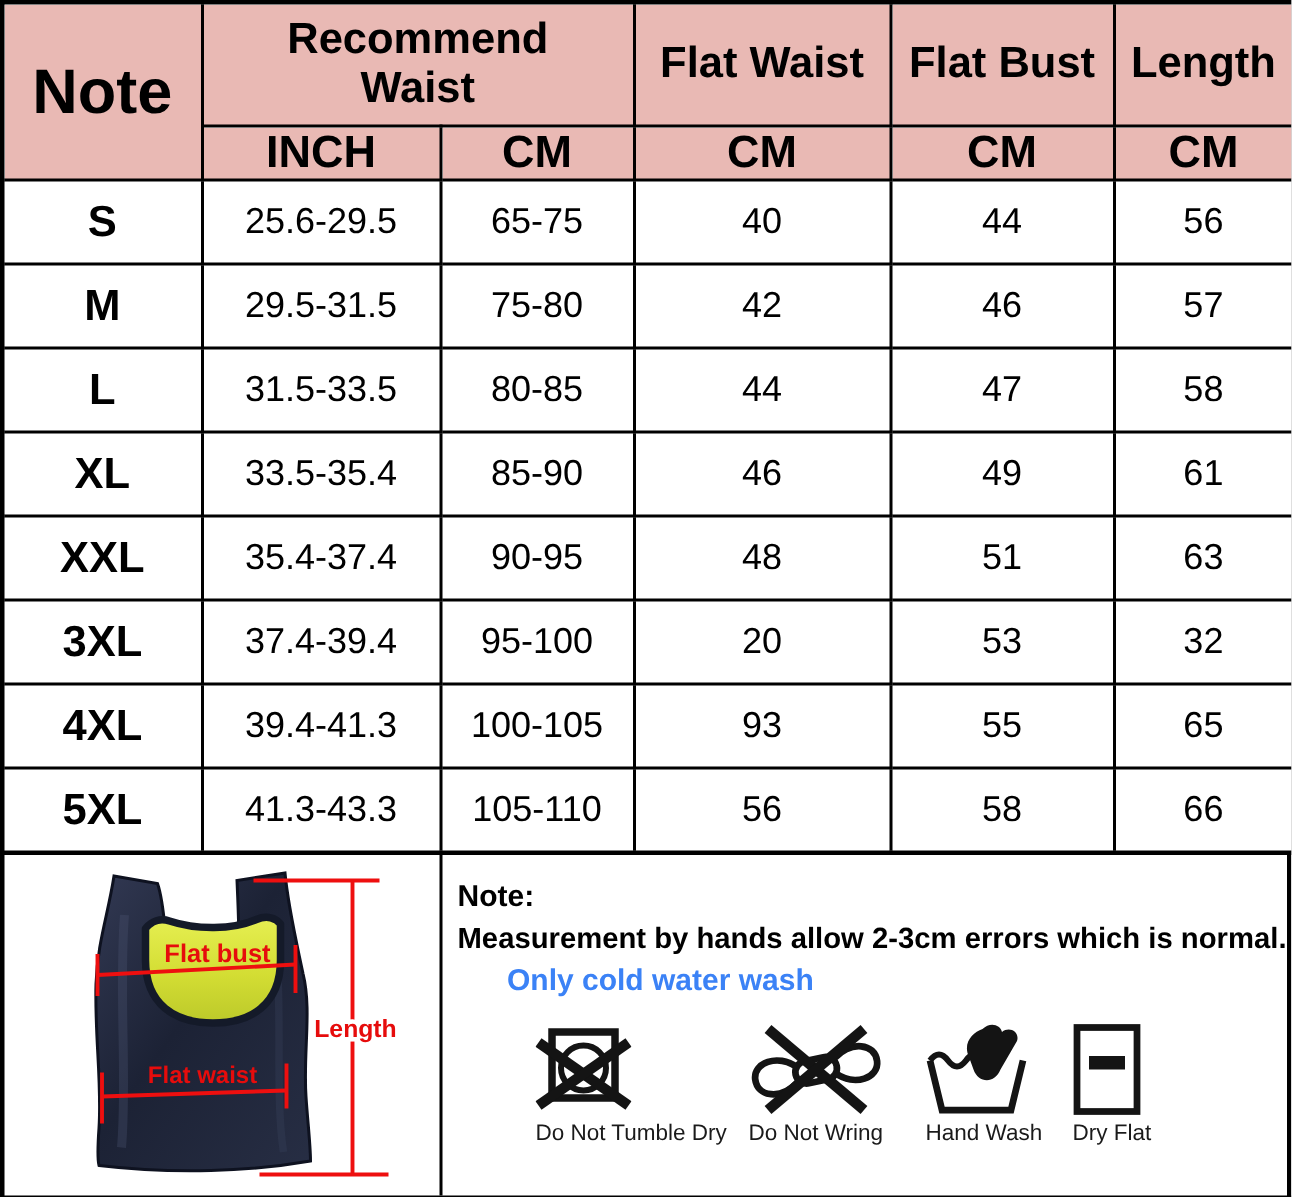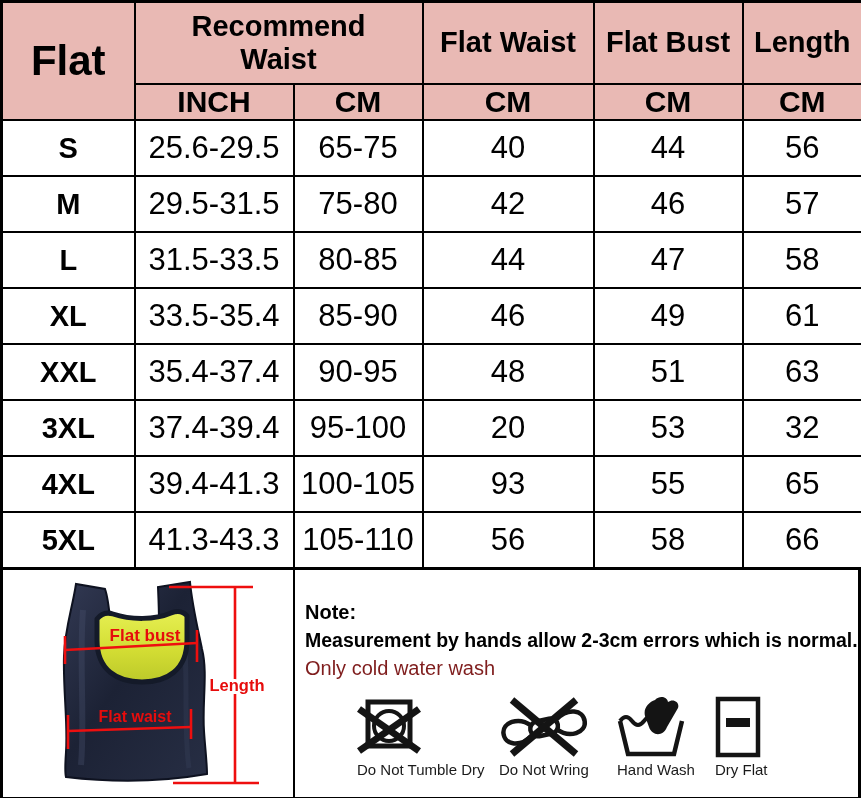--- a/index.html
+++ b/index.html
@@ -17,31 +17,31 @@
     padding:0;overflow:hidden;
   }
   .hdr{background:#e9b9b4;}
   .cell-size-hdr{font-size:42px;font-weight:700;}
   .cell-top-hdr{font-size:29px;font-weight:700;line-height:1.15;white-space:pre-line;}
   .cell-unit{font-size:30px;font-weight:700;}
   .r-head1 td{height:80px;}
   .r-head2 td{height:31px;}
   .r-data td{height:54px;}
   .cell-sizelabel{font-size:29px;font-weight:700;}
-  .cell-num{font-size:31px;font-weight:400;}
+  .cell-num{font-size:24px;font-weight:400;}
   .bottom{
     display:flex;width:861px;height:230px;box-sizing:border-box;
     border-left:3px solid #000;border-right:3px solid #000;border-bottom:3px solid #000;
     background:#fff;
   }
   .vest-cell{width:292px;box-sizing:border-box;border-right:2px solid #000;position:relative;}
-  .notes-cell{flex:1;box-sizing:border-box;padding:28px 0 0 10px;position:relative;}
+  .notes-cell{flex:1;box-sizing:border-box;padding:14px 0 0 10px;position:relative;}
   .note-heading{font-size:20px;font-weight:700;line-height:28px;white-space:nowrap;}
   .note-line1{font-size:19.5px;font-weight:700;line-height:28px;white-space:nowrap;}
-  .note-line2{font-size:20px;font-weight:400;line-height:28px;color:#7f1d1d;white-space:nowrap;}
+  .note-line2{font-size:20px;font-weight:700;line-height:28px;color:#3b82f6;white-space:nowrap;margin-left:33px;}
   .care-row{display:flex;align-items:flex-end;margin-top:14px;padding-left:52px;}
   .care-item{display:flex;flex-direction:column;align-items:flex-start;}
   .care-item .glyph{height:62px;display:flex;align-items:flex-end;justify-content:center;}
   .care-label{font-size:15px;font-weight:400;margin-top:3px;white-space:nowrap;color:#1a1a1a;}
   .ci-1{width:132px;}
   .ci-2{width:102px;margin-left:10px;}
   .ci-3{width:62px;margin-left:14px;}
   .ci-4{width:84px;margin-left:16px;}
   .vest-svg{display:block;}
   .vest-svg text{font-family:"Liberation Sans","DejaVu Sans",sans-serif;font-weight:700;}
@@ -55,21 +55,21 @@
     <colgroup>
       <col style="width:133px">
         <col style="width:159px">
         <col style="width:129px">
       <col style="width:171px">
         <col style="width:149px">
         <col style="width:120px">
     </colgroup>
     <tbody>
       <tr class="r-head1">
-        <td class="hdr cell-size-hdr" rowspan="2">Flat</td>
+        <td class="hdr cell-size-hdr" rowspan="2">Note</td>
         <td class="hdr cell-top-hdr" colspan="2">Recommend
 Waist</td>
         <td class="hdr cell-top-hdr">Flat Waist</td>
         <td class="hdr cell-top-hdr">Flat Bust</td>
         <td class="hdr cell-top-hdr">Length</td>
       </tr>
       <tr class="r-head2">
         <td class="hdr cell-unit">INCH</td>
         <td class="hdr cell-unit">CM</td>
         <td class="hdr cell-unit">CM</td>

